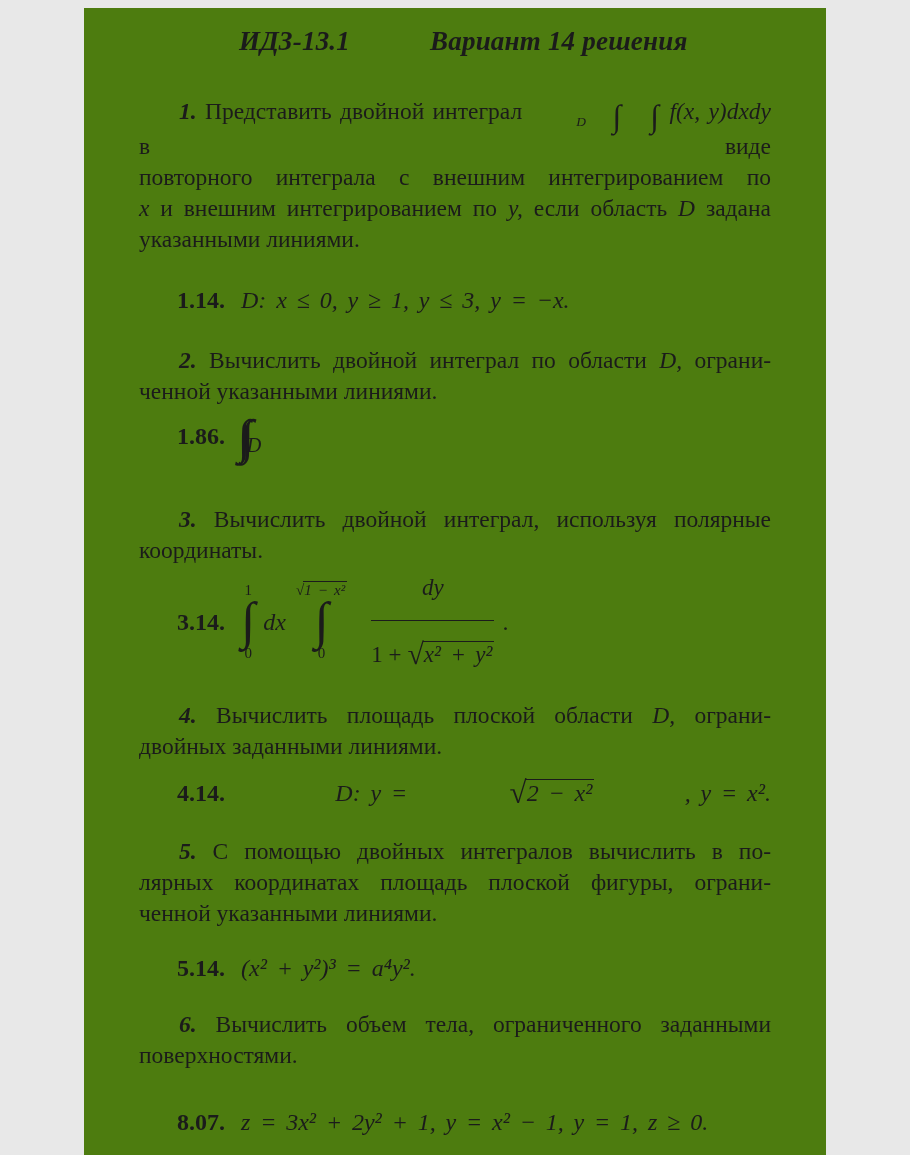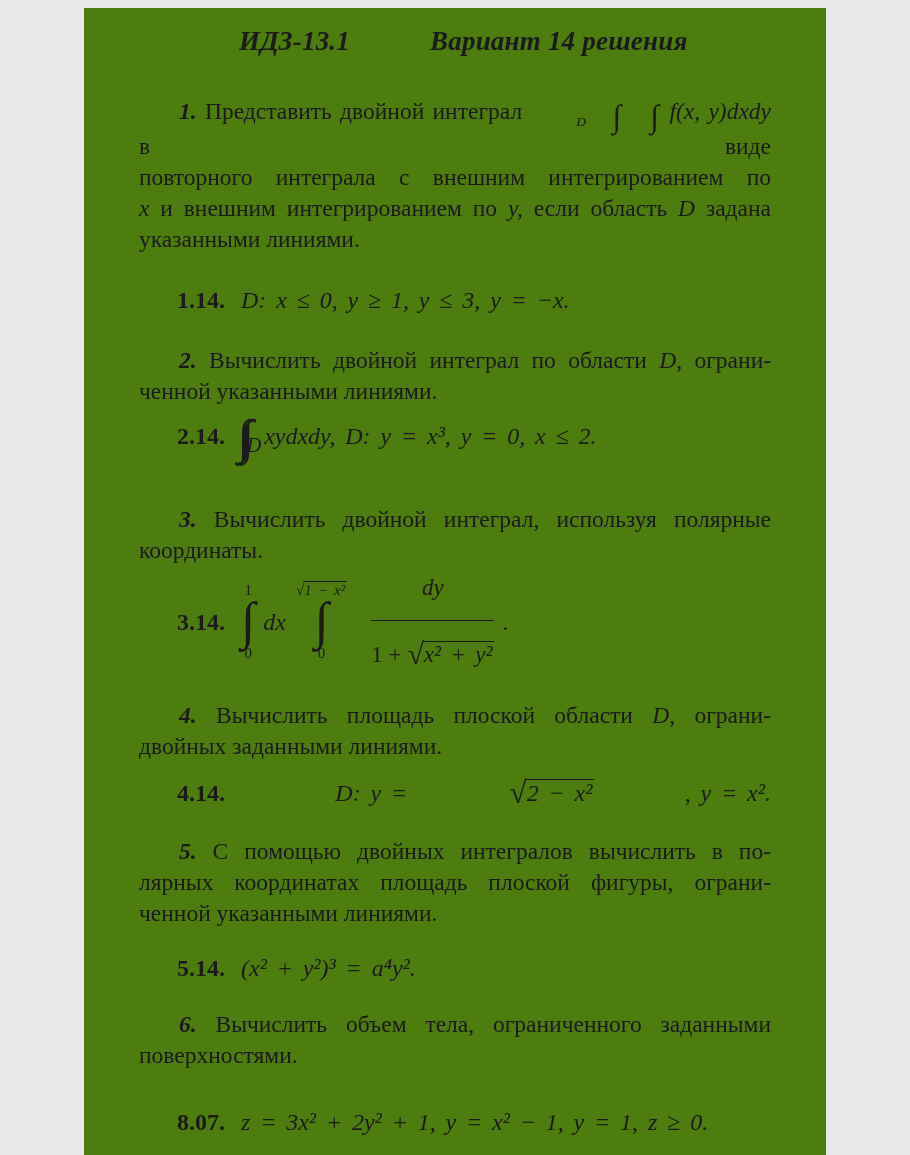--- a/index.html
+++ b/index.html
@@ -121,23 +121,22 @@
     <div class="line first j">
       <span class="pnum">2.</span>
       <span>Вычислить двойной интеграл по области</span>
       <span class="mi">D,</span>
       <span>ограни-</span>
     </div>
     <div class="line">ченной указанными линиями.</div>
   </div>
 
   <div class="item" style="margin-top: 8px;">
-    <span class="inum">2.14.</span>
+    <span class="inum">1.86.</span>
     <span class="dblint big"><span class="ii"><span>∫</span><span class="i2">∫</span></span><span class="dsub">D</span></span>
-    <span class="mi">xydxdy,  D:  y = x³,  y = 0,  x ≤ 2.</span>
   </div>
 
   <div class="para" style="margin-top: 46px;">
     <div class="line first j">
       <span class="pnum">3.</span>
       <span>Вычислить двойной интеграл, используя полярные</span>
     </div>
     <div class="line">координаты.</div>
   </div>
 

